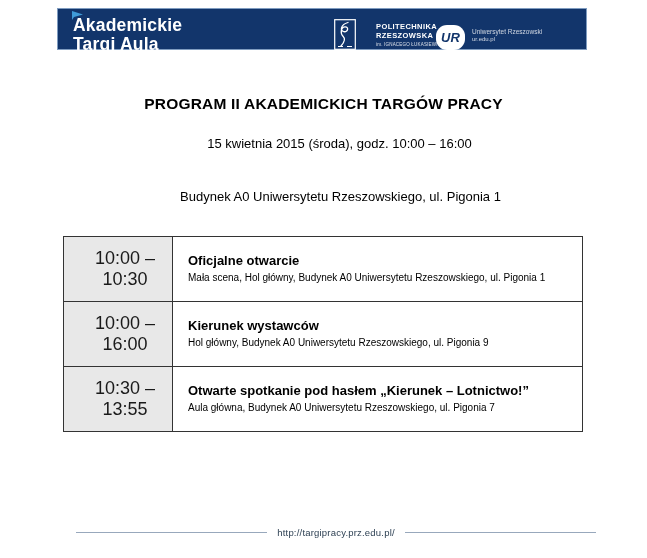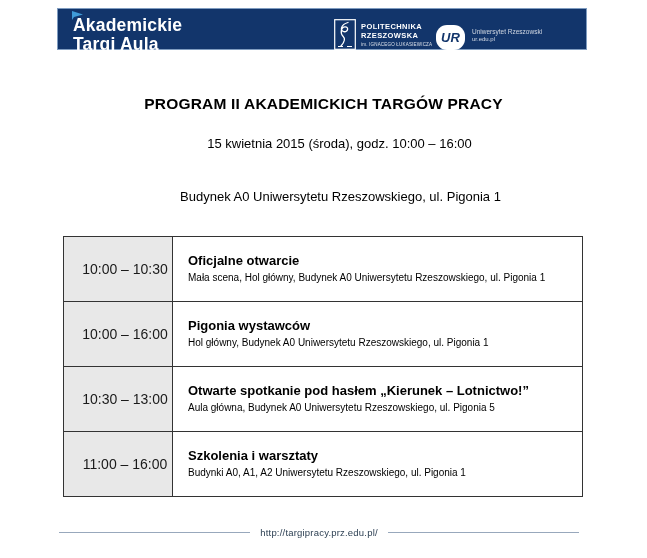--- a/index.html
+++ b/index.html
@@ -9,21 +9,21 @@
   }
 
   
   .banner{
     position:absolute;left:57px;top:8px;width:530px;height:42px;
     background:#12356B;border:1px solid #7F9CC0;box-sizing:border-box;
   }
   .brand{position:absolute;left:15px;top:7px;color:#fff;font-weight:bold;
     font-size:17.5px;line-height:19px;letter-spacing:0.2px;}
   .flag{position:absolute;left:-1px;top:-5px;width:11px;height:9px;}
-  .prz{position:absolute;left:276px;top:10px;display:flex;gap:5px;color:#fff;}
+  .prz{position:absolute;left:276px;top:10px;display:flex;gap:20px;color:#fff;}
   .prz-crest{width:22px;height:31px;}
   .prz-text{padding-top:4px;}
   .prz-name{font-size:7.5px;font-weight:bold;line-height:8.5px;letter-spacing:0.4px;}
   .prz-sub{font-size:4.5px;margin-top:1.5px;opacity:0.85;letter-spacing:0.2px;}
   .ur{position:absolute;left:378px;top:16px;display:flex;gap:7px;}
   .ur-box{width:29px;height:25px;background:#fff;border-radius:11px;
     display:flex;align-items:center;justify-content:center;
     color:#12356B;font-weight:bold;font-style:italic;font-size:13px;}
   .ur-text{padding-top:3px;color:rgba(255,255,255,0.78);}
   .ur-name{font-size:6.5px;line-height:8px;}
@@ -33,27 +33,27 @@
   .title{position:absolute;left:0;top:95px;width:100%;text-align:center;
     font-size:15.5px;font-weight:bold;letter-spacing:0.2px;}
   .datetime{position:absolute;left:0;top:136px;width:100%;text-align:center;font-size:13px;}
   .location{position:absolute;left:0;top:172px;width:100%;text-align:center;font-size:13px;}
 
   
   table.schedule{position:absolute;left:63px;top:236px;width:520px;
     border-collapse:collapse;table-layout:fixed;}
   table.schedule td{border:1px solid #333333;padding-left:15px;}
   table.schedule tr{height:65px;}
-  td.time{width:92px;background:#E8E8E8;text-align:center;font-size:14px;color:#1a1a1a;}
+  td.time{width:92px;background:#E8E8E8;text-align:center;font-size:18px;color:#1a1a1a;}
   td.event{padding:0 10px 0 12px;vertical-align:middle;}
   .etitle{font-weight:bold;font-size:13px;line-height:17px;}
   .edetails{font-size:10px;line-height:17px;}
 
   
-  .footer{position:absolute;left:59px;top:527px;width:520px;
+  .footer{position:absolute;left:76px;top:527px;width:520px;
     display:flex;align-items:center;}
   .rule{flex:1;border-top:1px solid #98A8BC;height:0;}
   .url{margin:0 10px;font-size:9.5px;color:#2E4154;letter-spacing:0.2px;white-space:nowrap;}
 </style>
 </head>
 <body>
 
 <div class="page">
 
   <header class="banner">
@@ -98,36 +98,29 @@
       <tr>
         <td class="time">10:00 – 10:30</td>
         <td class="event">
           <div class="etitle">Oficjalne otwarcie</div>
           <div class="edetails">Mała scena, Hol główny, Budynek A0 Uniwersytetu Rzeszowskiego, ul. Pigonia 1</div>
         </td>
       </tr>
       <tr>
         <td class="time">10:00 – 16:00</td>
         <td class="event">
-          <div class="etitle">Pigonia wystawców</div>
-          <div class="edetails">Hol główny, Budynek A0 Uniwersytetu Rzeszowskiego, ul. Pigonia 1</div>
+          <div class="etitle">Kierunek wystawców</div>
+          <div class="edetails">Hol główny, Budynek A0 Uniwersytetu Rzeszowskiego, ul. Pigonia 9</div>
         </td>
       </tr>
       <tr>
-        <td class="time">10:30 – 13:00</td>
+        <td class="time">10:30 – 13:55</td>
         <td class="event">
           <div class="etitle">Otwarte spotkanie pod hasłem „Kierunek – Lotnictwo!”</div>
-          <div class="edetails">Aula główna, Budynek A0 Uniwersytetu Rzeszowskiego, ul. Pigonia 5</div>
-        </td>
-      </tr>
-      <tr>
-        <td class="time">11:00 – 16:00</td>
-        <td class="event">
-          <div class="etitle">Szkolenia i warsztaty</div>
-          <div class="edetails">Budynki A0, A1, A2 Uniwersytetu Rzeszowskiego, ul. Pigonia 1</div>
+          <div class="edetails">Aula główna, Budynek A0 Uniwersytetu Rzeszowskiego, ul. Pigonia 7</div>
         </td>
       </tr>
     </tbody>
   </table>
 
   <footer class="footer">
     <span class="rule"></span>
     <span class="url">http://targipracy.prz.edu.pl/</span>
     <span class="rule"></span>
   </footer>

